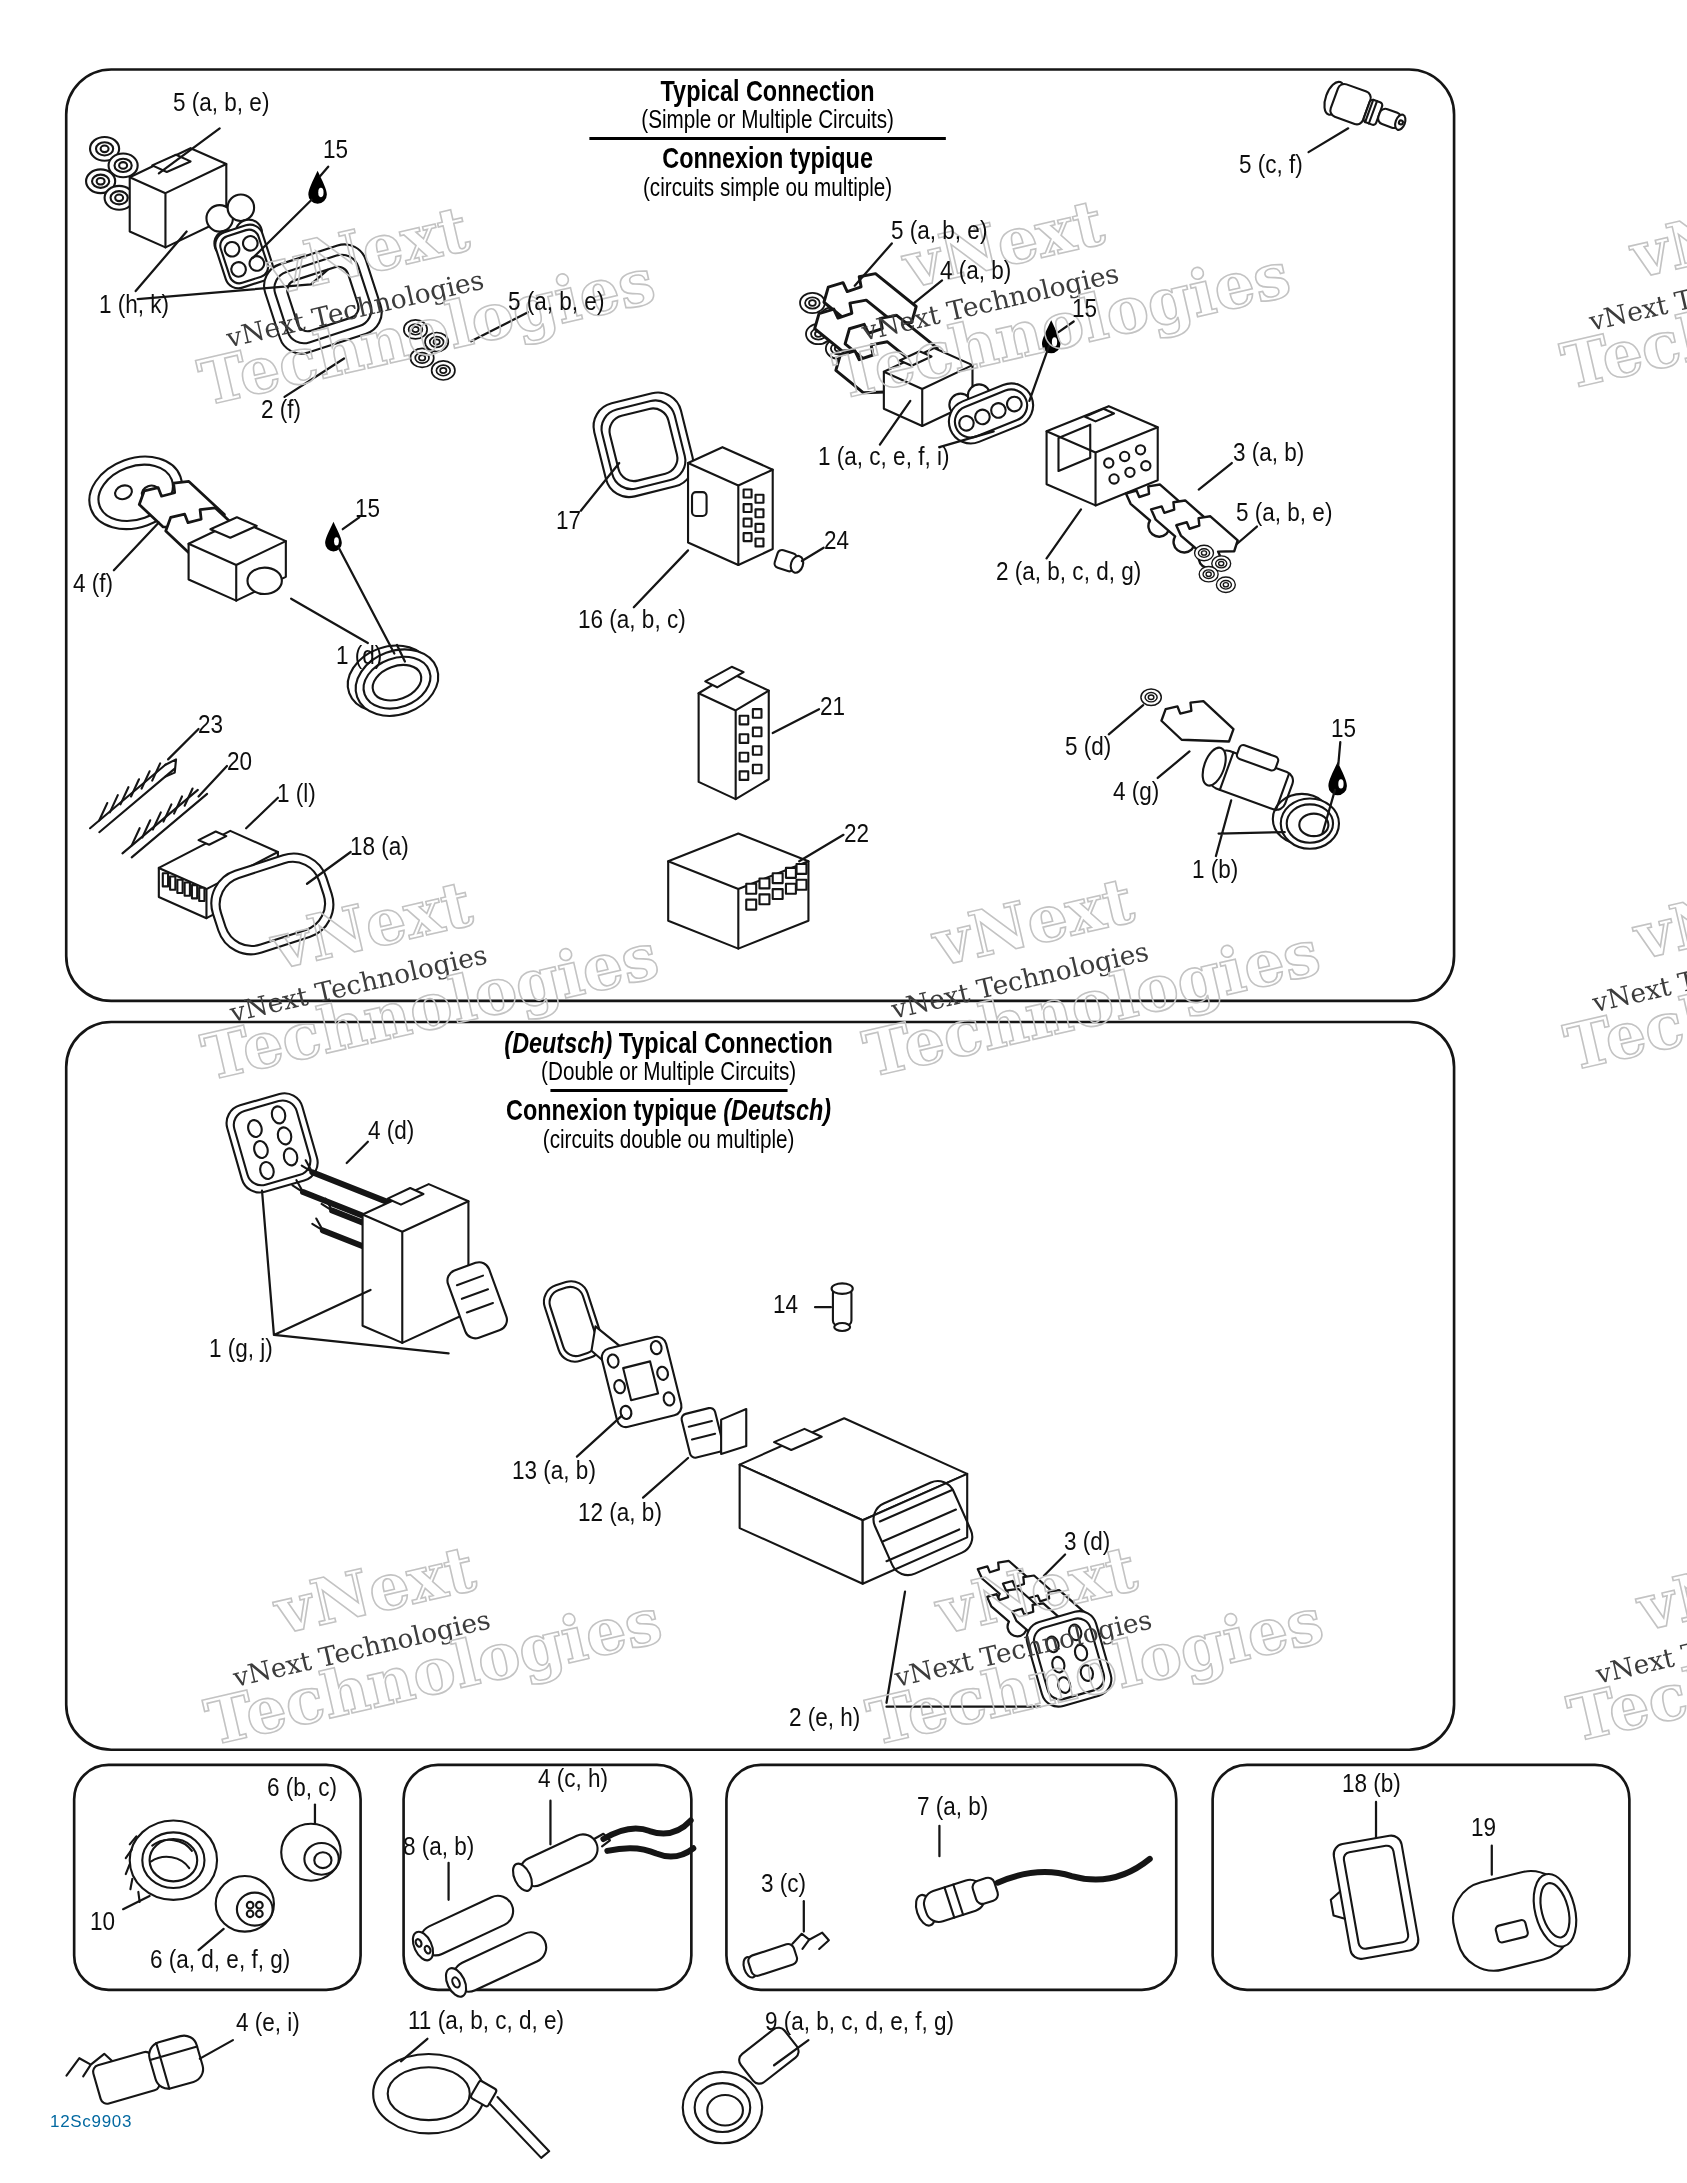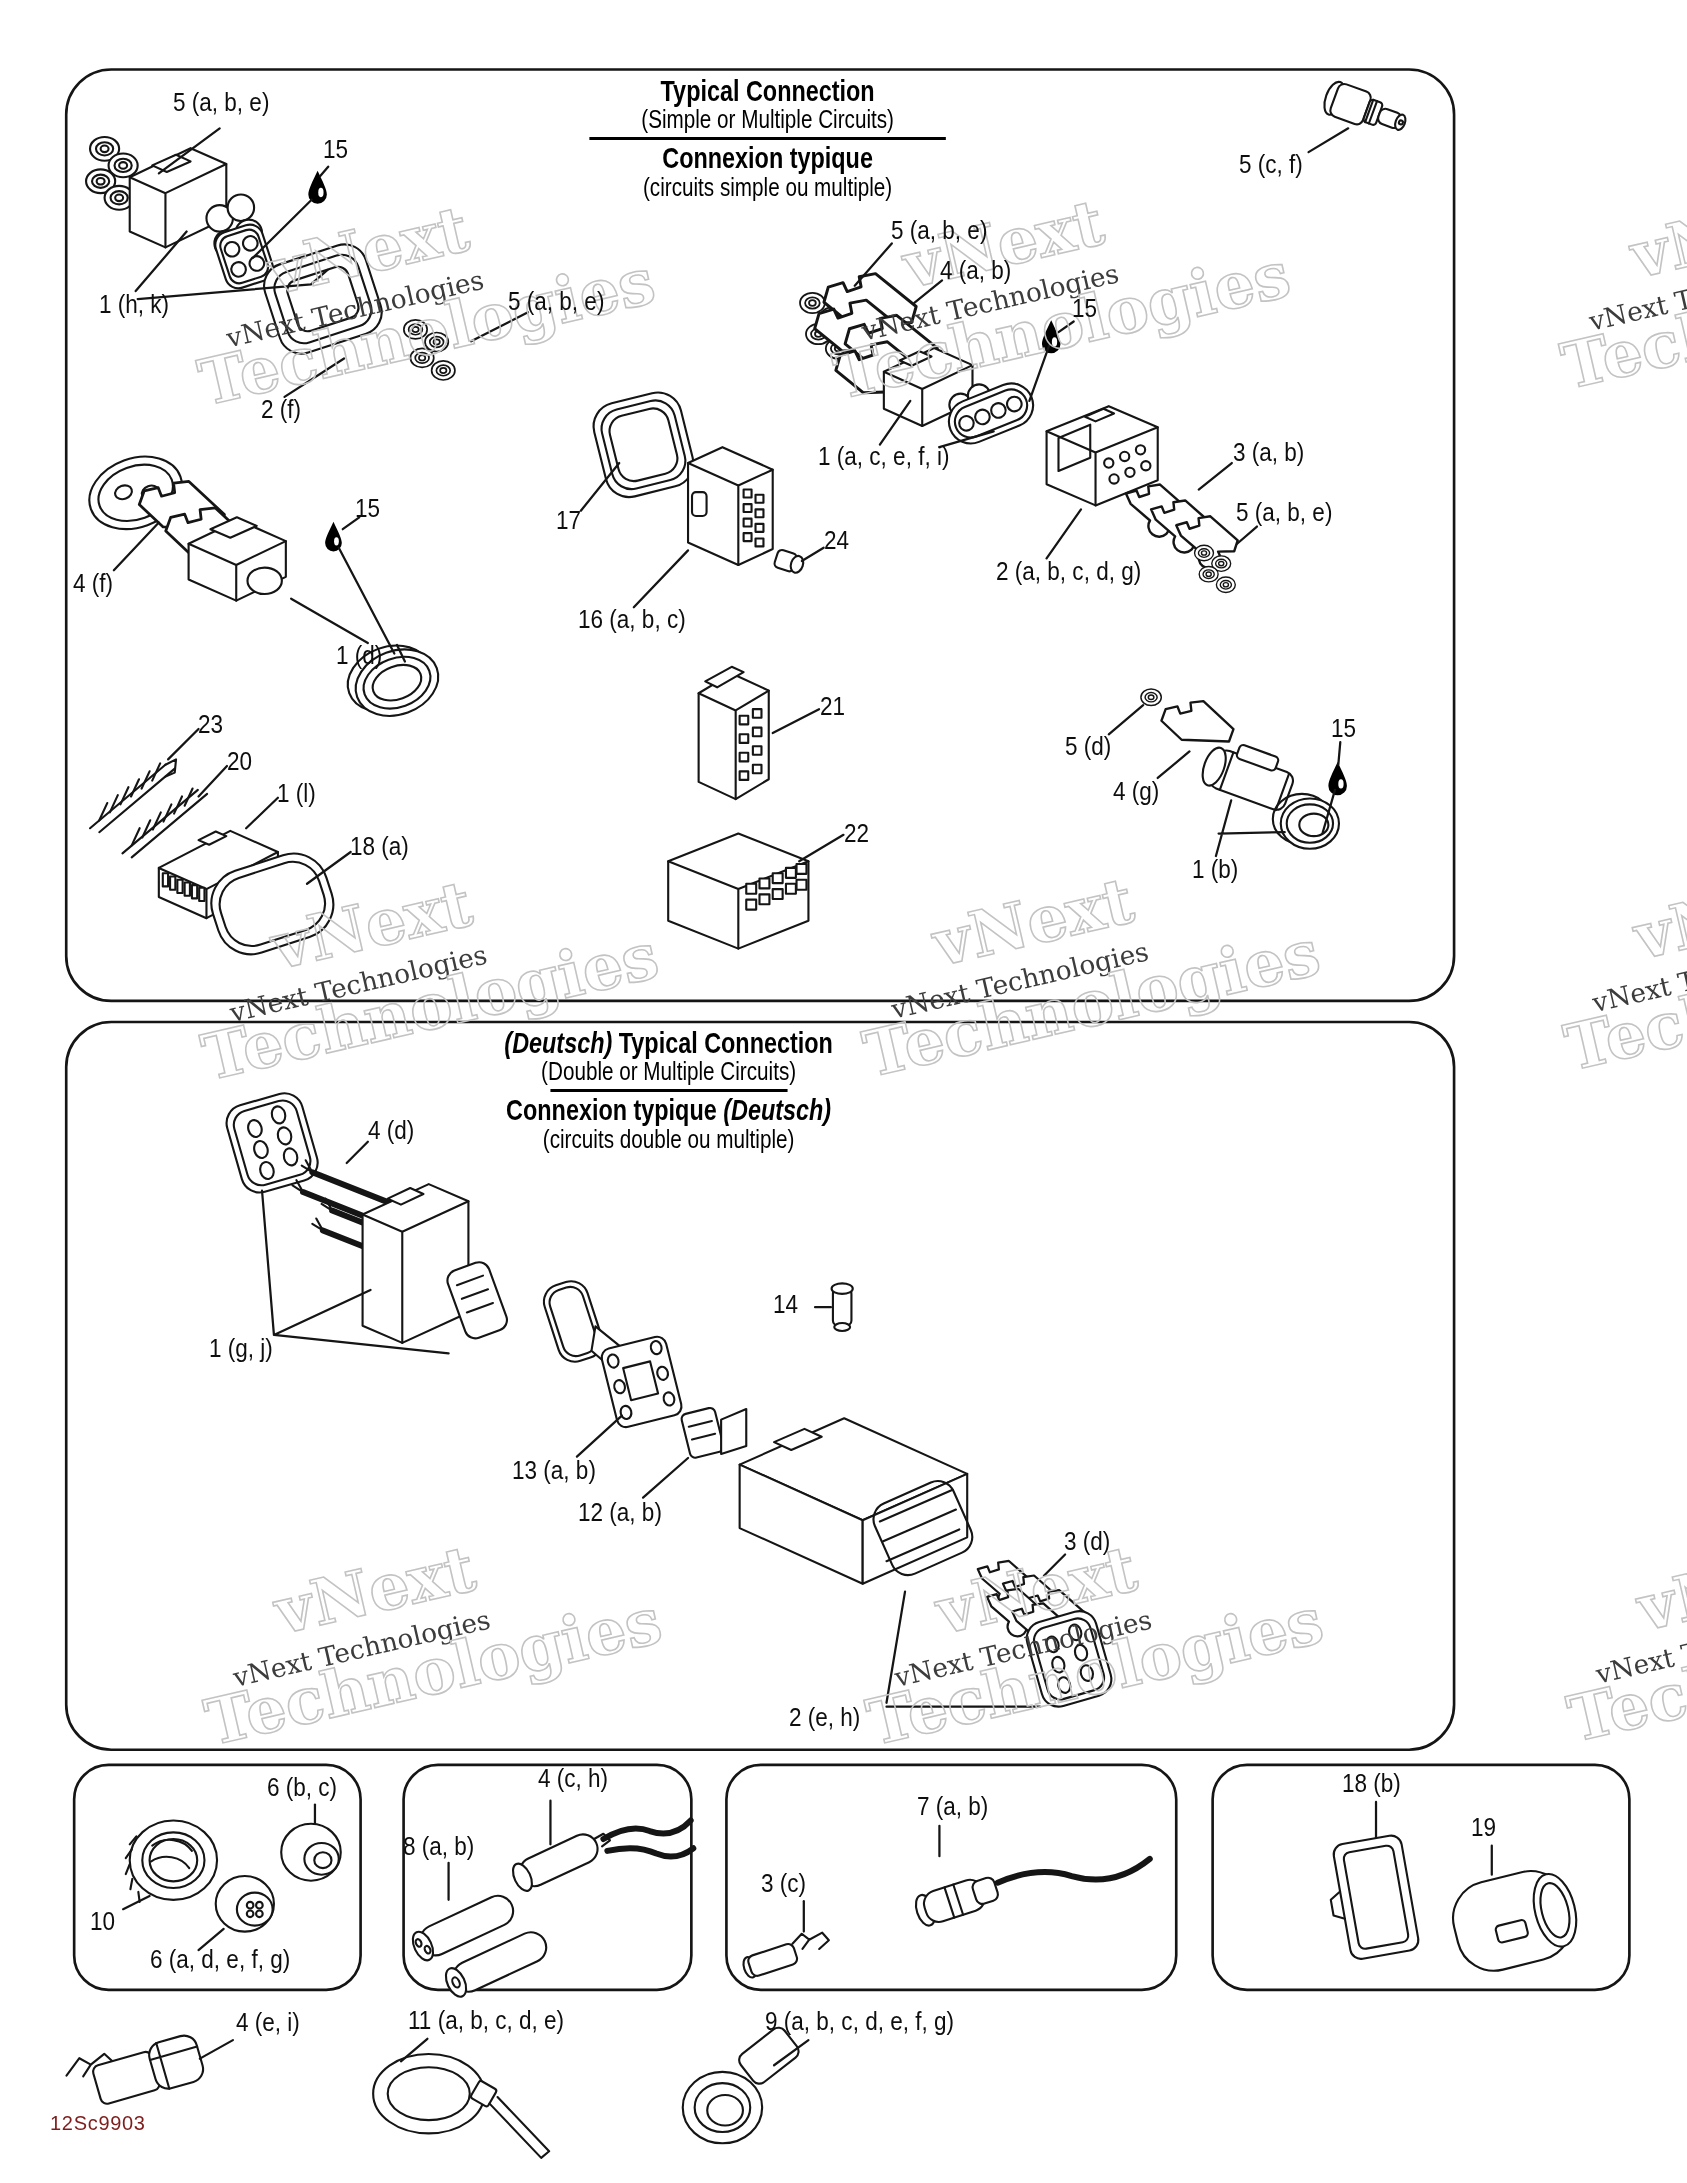--- a/index.html
+++ b/index.html
@@ -10,21 +10,21 @@
       transform:scaleX(.85);transform-origin:0 0;}
   .titleblock{position:absolute;z-index:3;text-align:center;color:#000;transform:scaleX(.78);}
   #tb1{left:470px;top:77px;width:595px;transform-origin:298px 0;}
   #tb2{left:437px;top:1029px;width:463px;transform-origin:232px 0;}
   .tl{font-size:26.5px;line-height:28.4px;}
   .tl.b{font-weight:bold;font-size:30px;}
   .tl .i{font-style:italic;}
   .trule{border-top:3.3px solid #000;margin:3.3px auto 4px auto;}
   #tb1 .trule{width:457px;}
   #tb2 .trule{width:304px;}
-  .code{position:absolute;z-index:3;left:50px;top:2112px;font-size:20px;color:#7f1d1d;letter-spacing:0.7px;}
+  .code{position:absolute;z-index:3;left:50px;top:2112px;font-size:17px;color:#0369a1;letter-spacing:0.7px;}
   .wm-big{font-family:"DejaVu Serif",serif;font-weight:bold;font-size:96px;fill:#fff;fill-opacity:0;
           stroke:#c3c3c3;stroke-width:2.4px;}
   .wm-small{font-family:"DejaVu Serif",serif;font-size:40px;fill:#3c3c3c;stroke:none;}
 </style>
 </head>
 <body>
 
 <div class="page">
 
 <svg id="art" width="1687" height="2183" viewBox="0 0 2550 3300">

